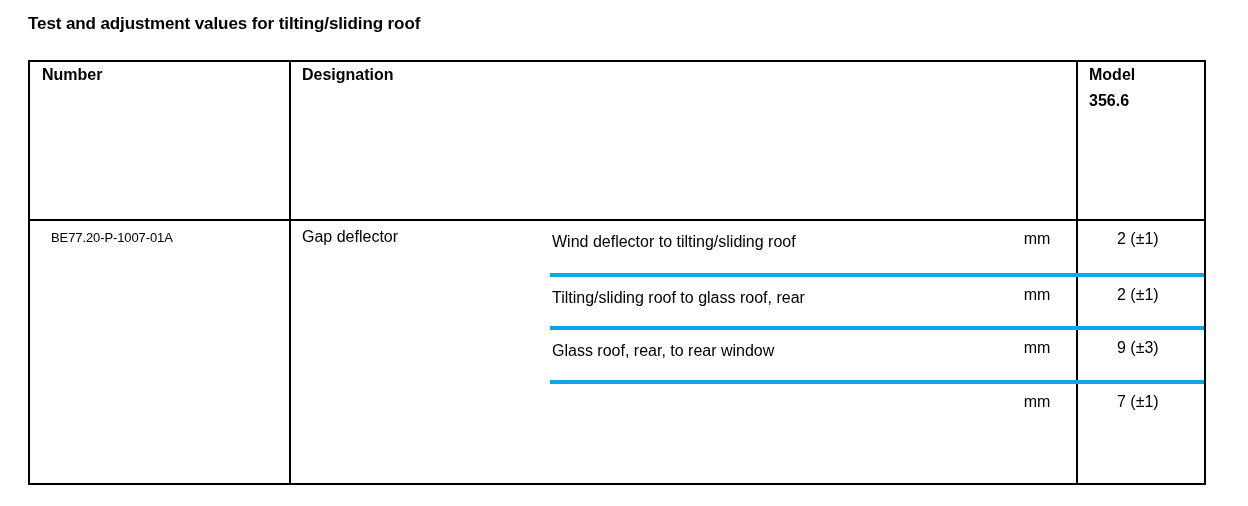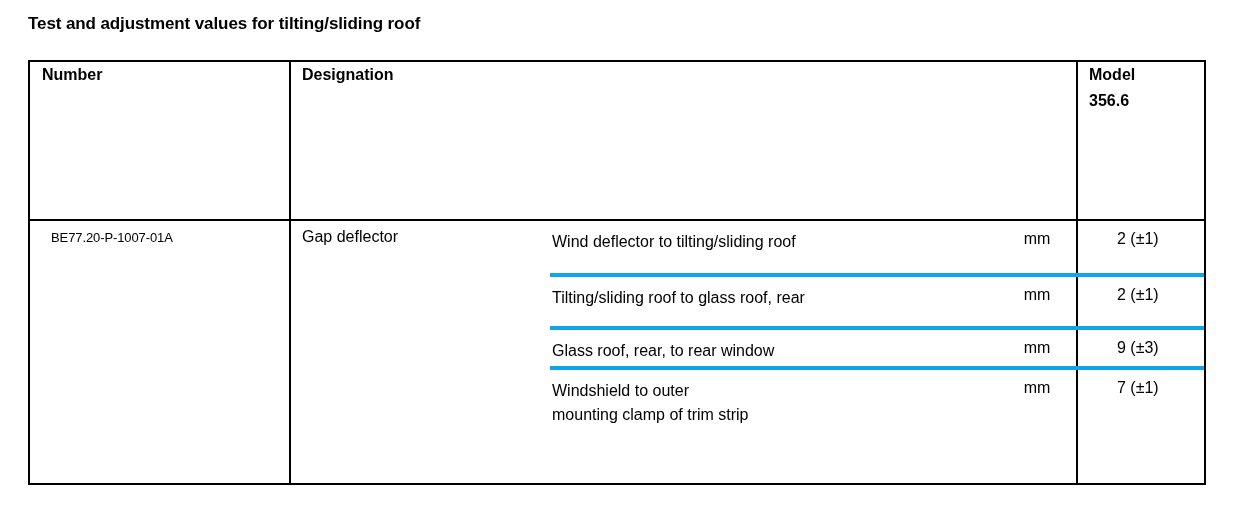--- a/index.html
+++ b/index.html
@@ -110,21 +110,21 @@
   }
   .subrow {
     position: relative;
     box-sizing: border-box;
   }
   .subrow + .subrow {
     border-top: 4px solid #0ea5e9;
   }
   .subrow-h1 { height: 52px; }
   .subrow-h2 { height: 53px; }
-  .subrow-h3 { height: 40px; }
+  .subrow-h3 { height: 54px; }
   .subrow-h4 { height: 105px; }
 
   .subrow-label {
     position: absolute;
     left: 2px;
     top: 9px;
     font-size: 16px;
     line-height: 1.48;
     white-space: pre-line;
   }
@@ -183,21 +183,19 @@
         <div class="subrow-value">2 (±1)</div>
       </div>
 
       <div class="subrow subrow-h3">
         <div class="subrow-label">Glass roof, rear, to rear window</div>
         <div class="subrow-unit">mm</div>
         <div class="subrow-value">9 (±3)</div>
       </div>
 
       <div class="subrow subrow-h4">
-        <div class="subrow-label">Windshield to outer
-mounting clamp of trim strip</div>
         <div class="subrow-unit">mm</div>
         <div class="subrow-value">7 (±1)</div>
       </div>
 
     </div>
   </div>
 </div>
 
 </body></html>

